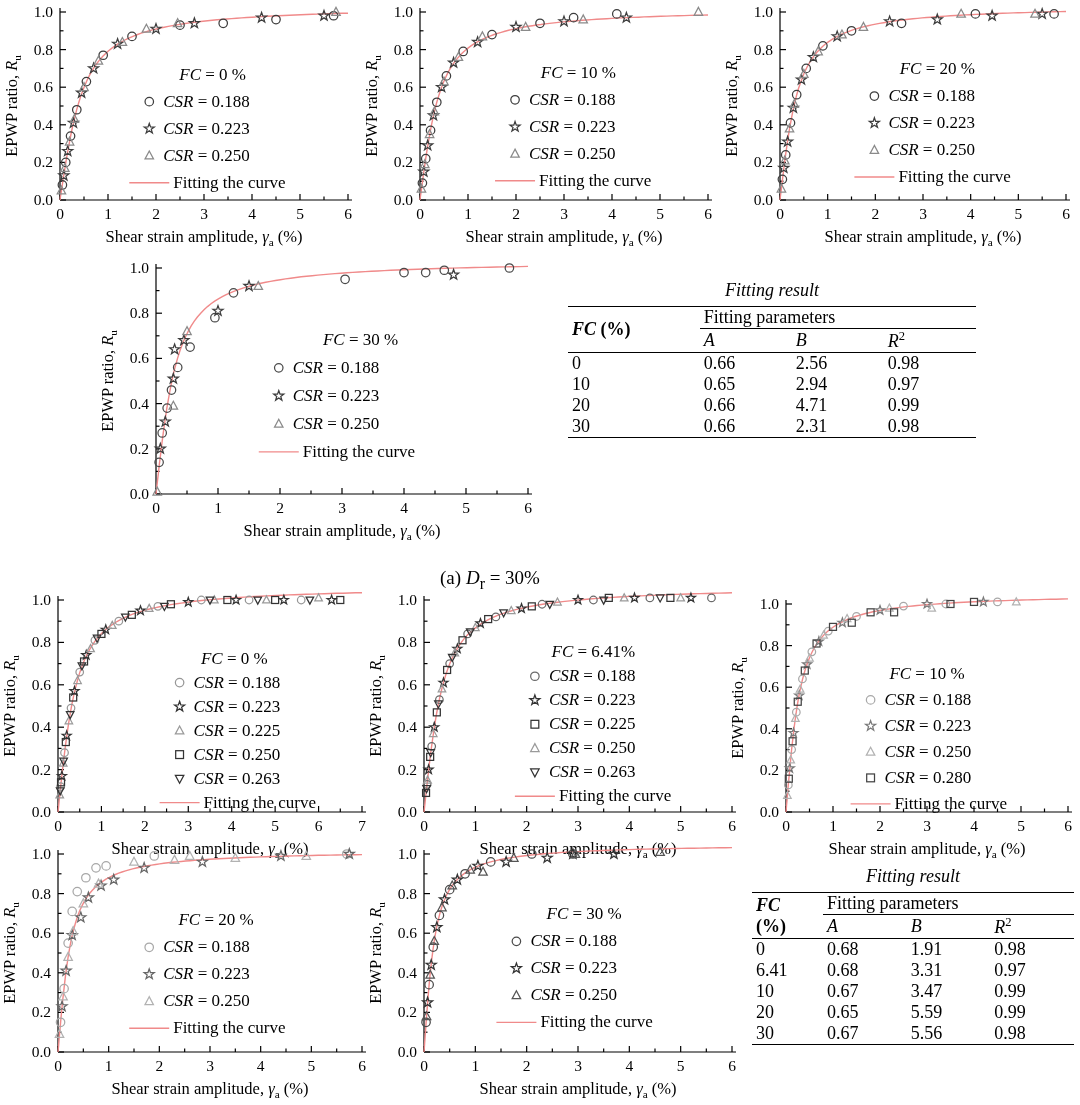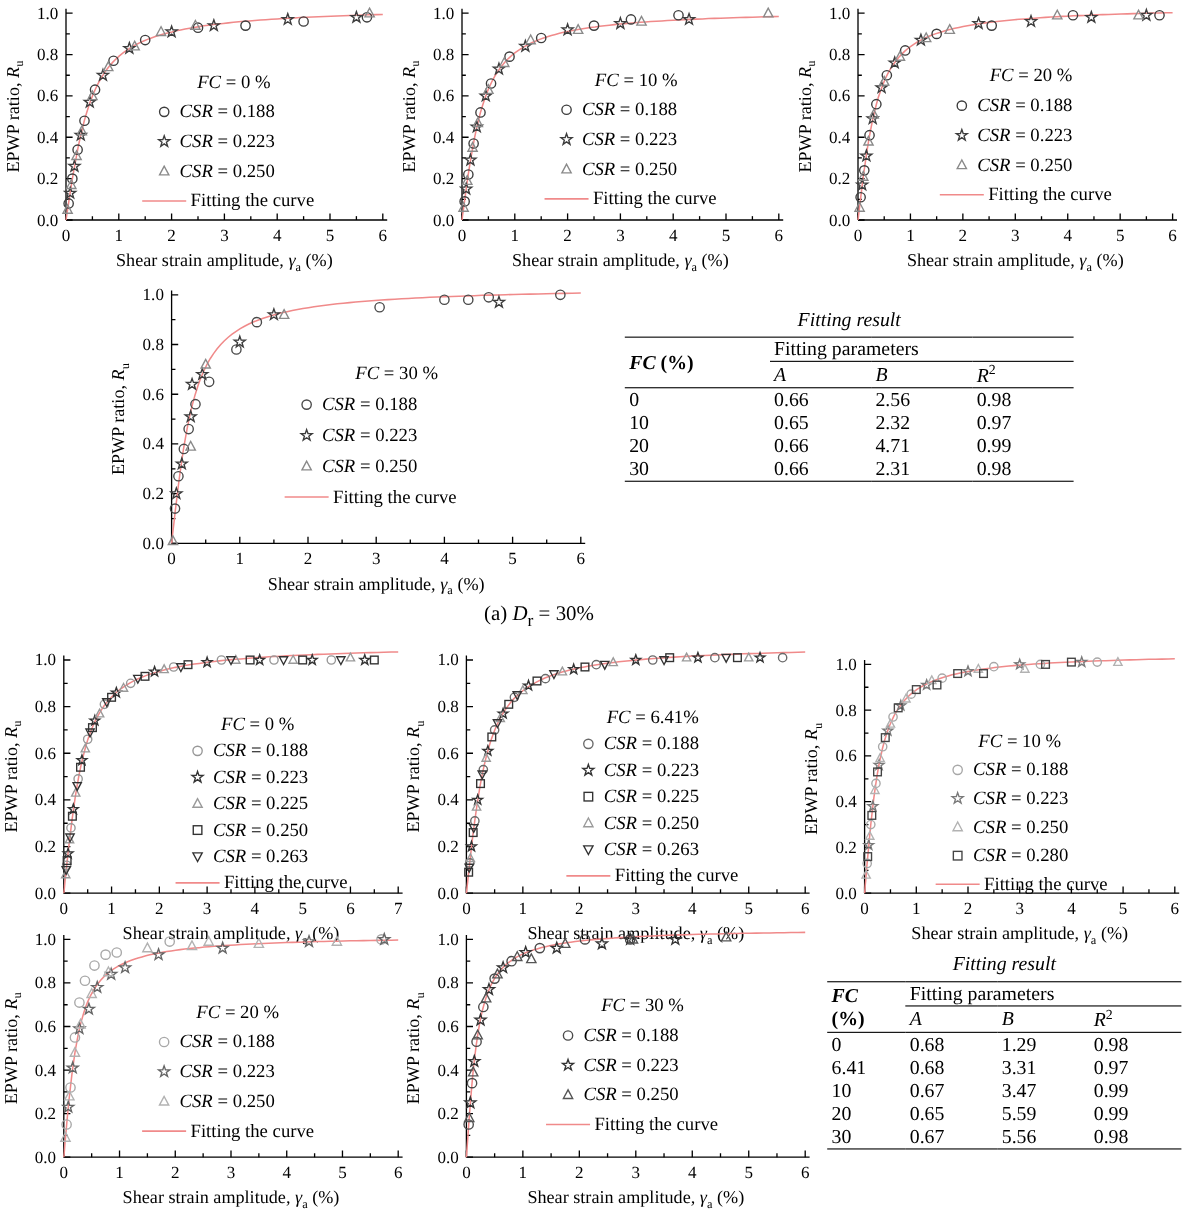--- a/index.html
+++ b/index.html
@@ -1,21 +1,21 @@
 <!DOCTYPE html>
 <html><head>
 <meta charset="utf-8">
 <style>
   html,body{margin:0;padding:0;background:#ffffff;}
   body{width:1080px;height:1105px;position:relative;overflow:hidden;
        font-family:"Liberation Serif","DejaVu Serif",serif;color:#000;}
   .fig{position:absolute;left:0;top:0;width:1080px;height:1105px;}
   .plot{position:absolute;}
   .plot svg{display:block;}
-  .caption{position:absolute;left:0;top:548px;width:980px;text-align:center;
+  .caption{position:absolute;left:0;top:567px;width:980px;text-align:center;
            font-size:19px;}
   .caption i{font-style:italic;}
   .tablebox{position:absolute;}
   .fit-title{text-align:center;font-size:18px;padding-bottom:5px;font-style:italic;}
   table.fit{border-collapse:collapse;width:100%;font-size:18px;
             border-top:1.6px solid #000;border-bottom:1.6px solid #000;}
   table.fit th,table.fit td{font-weight:normal;text-align:left;padding:0 4px;}
   table.fit .grp{border-bottom:1px solid #000;}
   table.fit thead{border-bottom:1.6px solid #000;}
   table.fit .fc-cell{vertical-align:middle;font-weight:bold;}
@@ -418,21 +418,21 @@
         <tbody>
           <tr>
             <td>0</td>
             <td>0.66</td>
             <td>2.56</td>
             <td>0.98</td>
           </tr>
           <tr>
             <td>10</td>
             <td>0.65</td>
-            <td>2.32</td>
+            <td>2.94</td>
             <td>0.97</td>
           </tr>
           <tr>
             <td>20</td>
             <td>0.66</td>
             <td>4.71</td>
             <td>0.99</td>
           </tr>
           <tr>
             <td>30</td>
@@ -1005,21 +1005,21 @@
           <tr>
             <th><i>A</i></th>
             <th><i>B</i></th>
             <th><i>R</i><sup>2</sup></th>
           </tr>
         </thead>
         <tbody>
           <tr>
             <td>0</td>
             <td>0.68</td>
-            <td>1.29</td>
+            <td>1.91</td>
             <td>0.98</td>
           </tr>
           <tr>
             <td>6.41</td>
             <td>0.68</td>
             <td>3.31</td>
             <td>0.97</td>
           </tr>
           <tr>
             <td>10</td>

